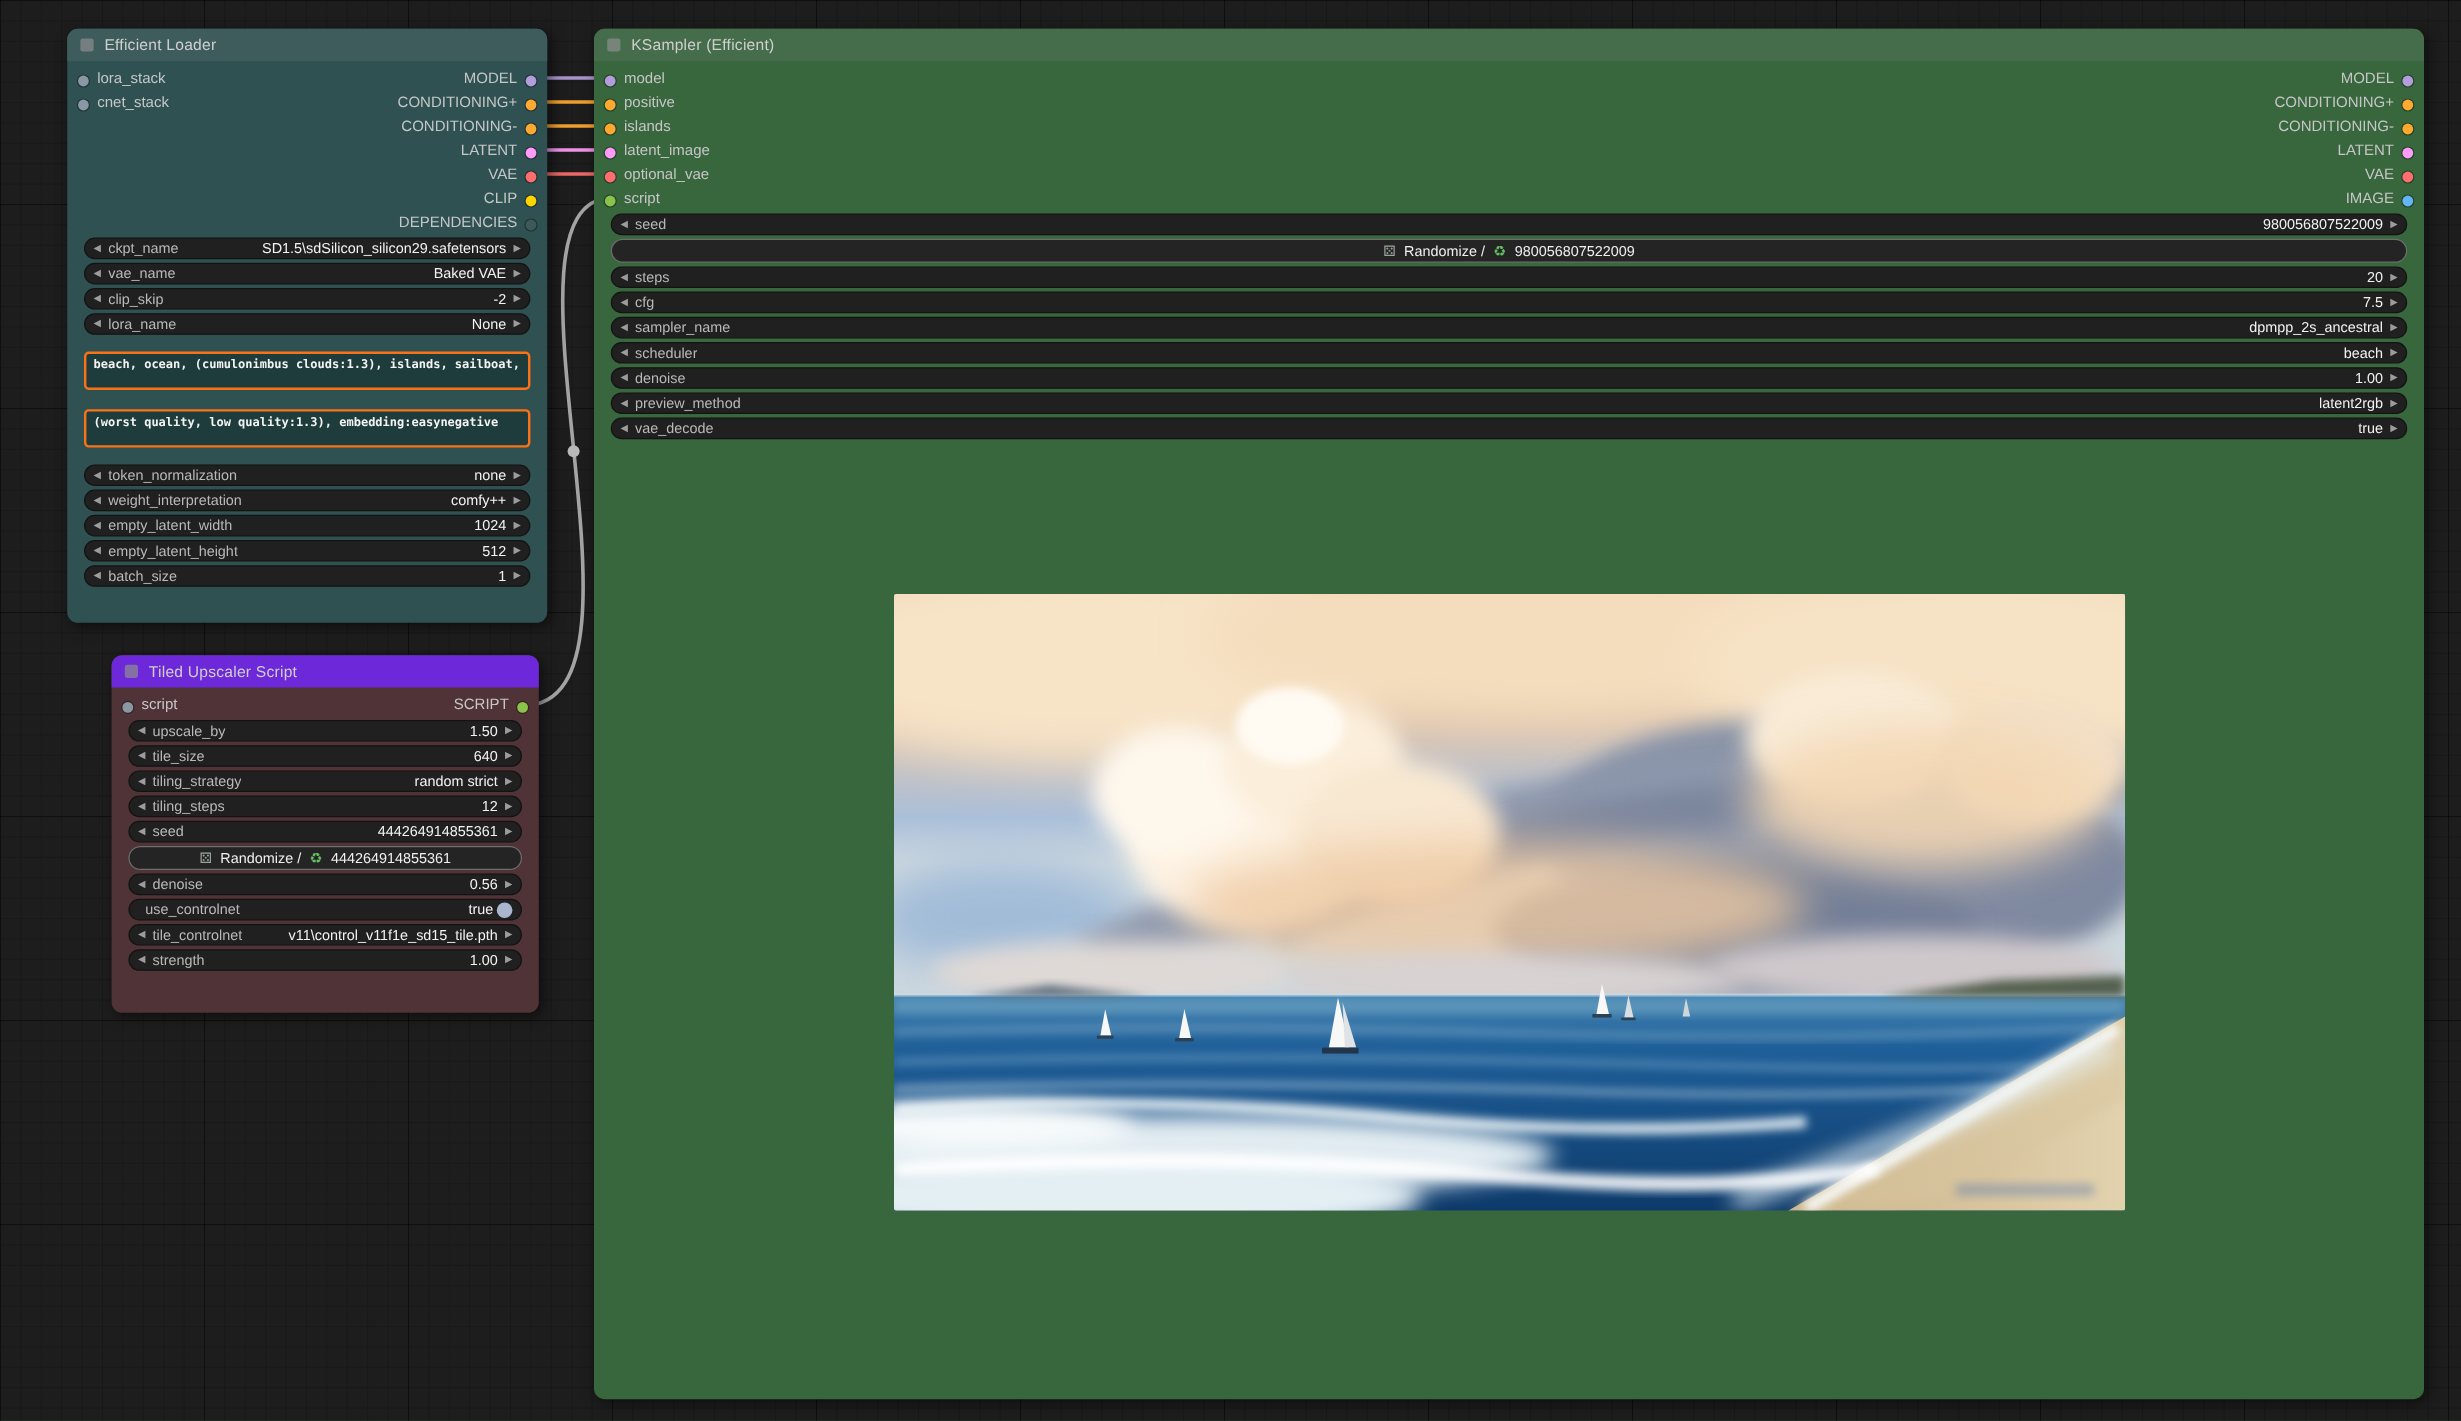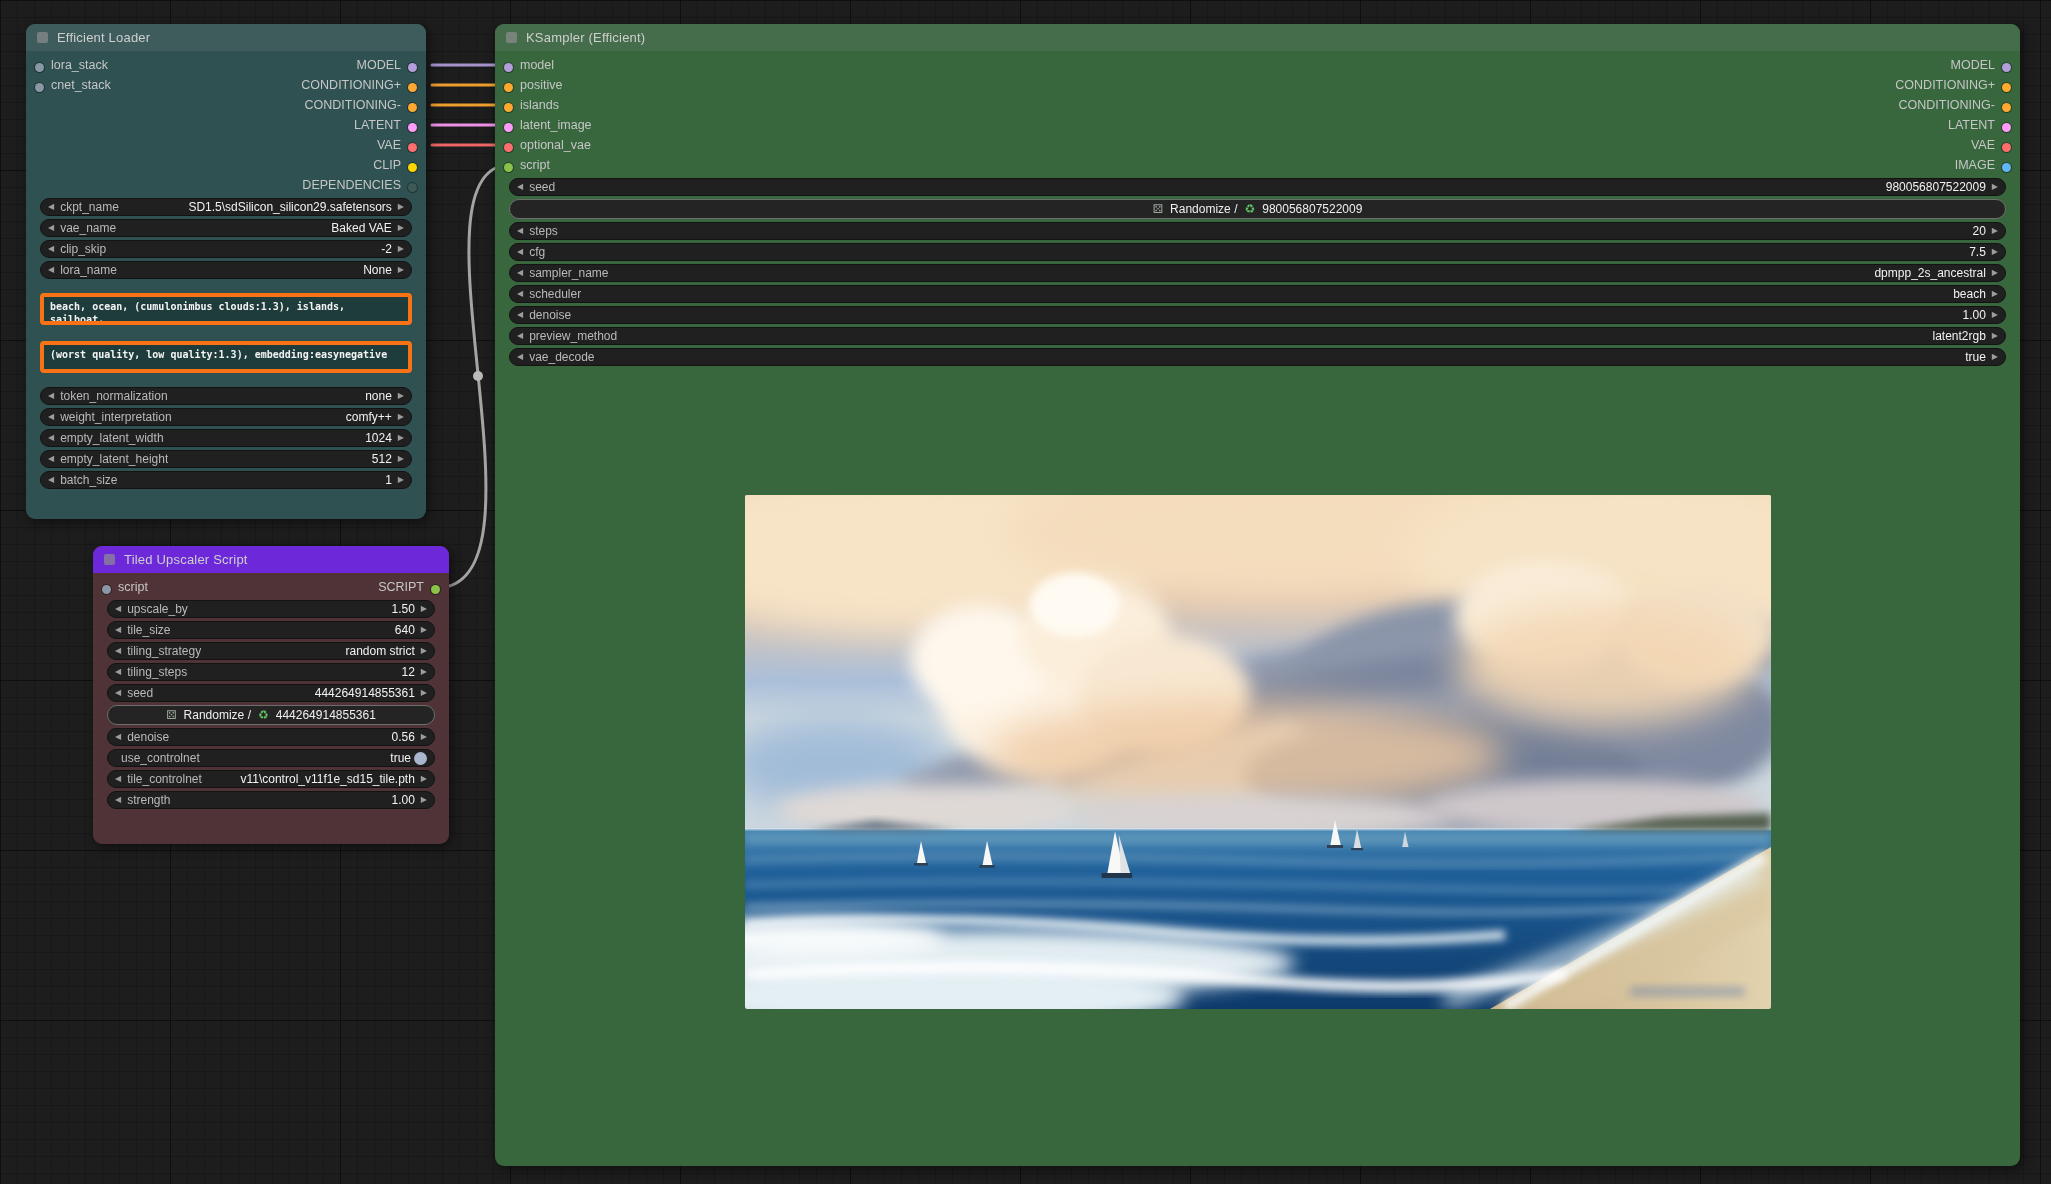--- a/index.html
+++ b/index.html
@@ -16,21 +16,21 @@
 }
 .links{position:absolute;left:0;top:0;z-index:1;pointer-events:none}
 .wire{fill:none;stroke-width:3;stroke-linecap:round;opacity:.92}
 .wire-dot{fill:#b9b9b9}
 
 .node{position:absolute;z-index:2;border-radius:9px;box-shadow:3px 3px 11px rgba(0,0,0,.5)}
 .node-header{height:27px;display:flex;align-items:center;gap:9px;padding:0 11px;border-radius:9px 9px 0 0;font-size:13px;color:#cfcfcf;letter-spacing:.2px}
 .collapse-box{width:11px;height:11px;border-radius:2px;background:#8f8f8f;opacity:.7;flex:none}
 .node-body{padding-top:4px}
 
-.loader{left:26px;top:24px;width:400px;height:495px;background:#2f5151}
+.loader{left:56px;top:24px;width:400px;height:495px;background:#2f5151}
 .loader .node-header{background:#3e5c5c}
 .ksampler{left:495px;top:24px;width:1525px;height:1142px;background:#38663d}
 .ksampler .node-header{background:#456c4b}
 .upscaler{left:93px;top:546px;width:356px;height:298px;background:#4f3336}
 .upscaler .node-header{background:#6d28d9}
 
 .io-row{height:20px;display:flex;align-items:center;justify-content:space-between;padding:0 9px;font-size:12.5px;color:#c6c6c6}
 .port{display:flex;align-items:flex-end;gap:7px;min-width:0}
 .dot{width:9px;height:9px;border-radius:50%;flex:none;box-shadow:0 0 0 1px rgba(0,0,0,.35)}
 .plabel{white-space:nowrap}
@@ -39,21 +39,21 @@
 .arr{font-size:8px;color:#9c9c9c;line-height:1;cursor:pointer}
 .wlabel{margin-left:6px;overflow:hidden;text-overflow:ellipsis}
 .wvalue{margin-left:auto;margin-right:6px;color:#f2f2f2}
 .widget.toggle .wvalue{margin-right:3px}
 .knob{width:13px;height:13px;border-radius:50%;flex:none}
 .mt14{margin-top:14px}
 
 .rand-btn{height:20px;margin:3px 14px;background:#242424;border:1px solid #6e6e6e;border-radius:10px;display:flex;align-items:center;justify-content:center;gap:7px;font-size:12px;color:#efefef;cursor:pointer}
 .rand-icon{font-size:12px;line-height:1}
 
-.prompt{margin:0 14px;background:#1f3c3c;border:4px solid #f97316;border-radius:4px;height:32px;padding:3px 6px;font-family:"DejaVu Sans Mono",monospace;font-size:10px;font-weight:bold;color:#f3f3f3;line-height:1.3;overflow:hidden}
+.prompt{margin:0 14px;background:#1f3c3c;border:2px solid #f97316;border-radius:4px;height:32px;padding:3px 6px;font-family:"DejaVu Sans Mono",monospace;font-size:10px;font-weight:bold;color:#f3f3f3;line-height:1.3;overflow:hidden}
 .prompt.pos{margin-top:14px}
 .prompt.neg{margin-top:16px}
 
 .preview{width:1026px;height:514px;margin:129px auto 0;overflow:hidden;border-radius:2px}
 .preview svg{display:block}
 </style>
 </head>
 <body>
 
 <svg class="links" width="2051" height="1184">

